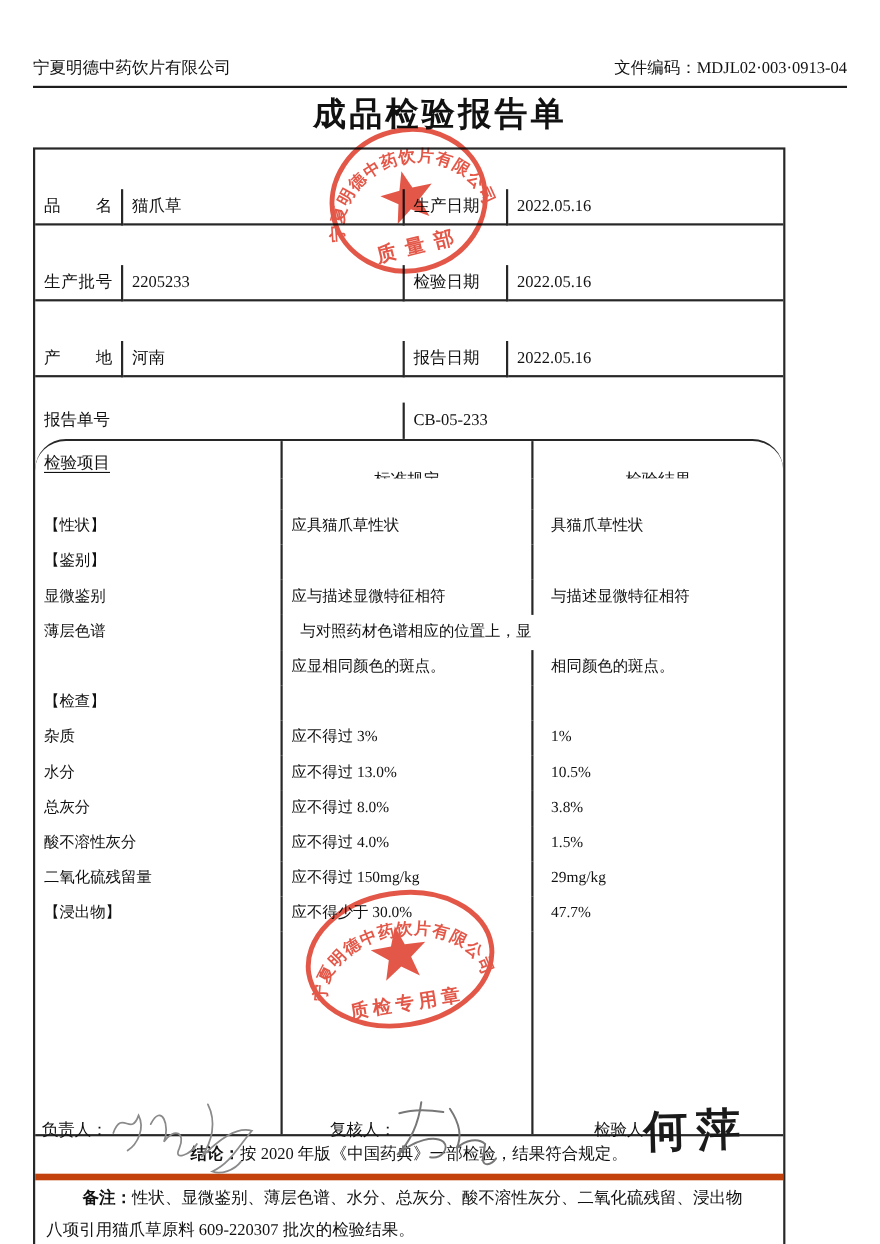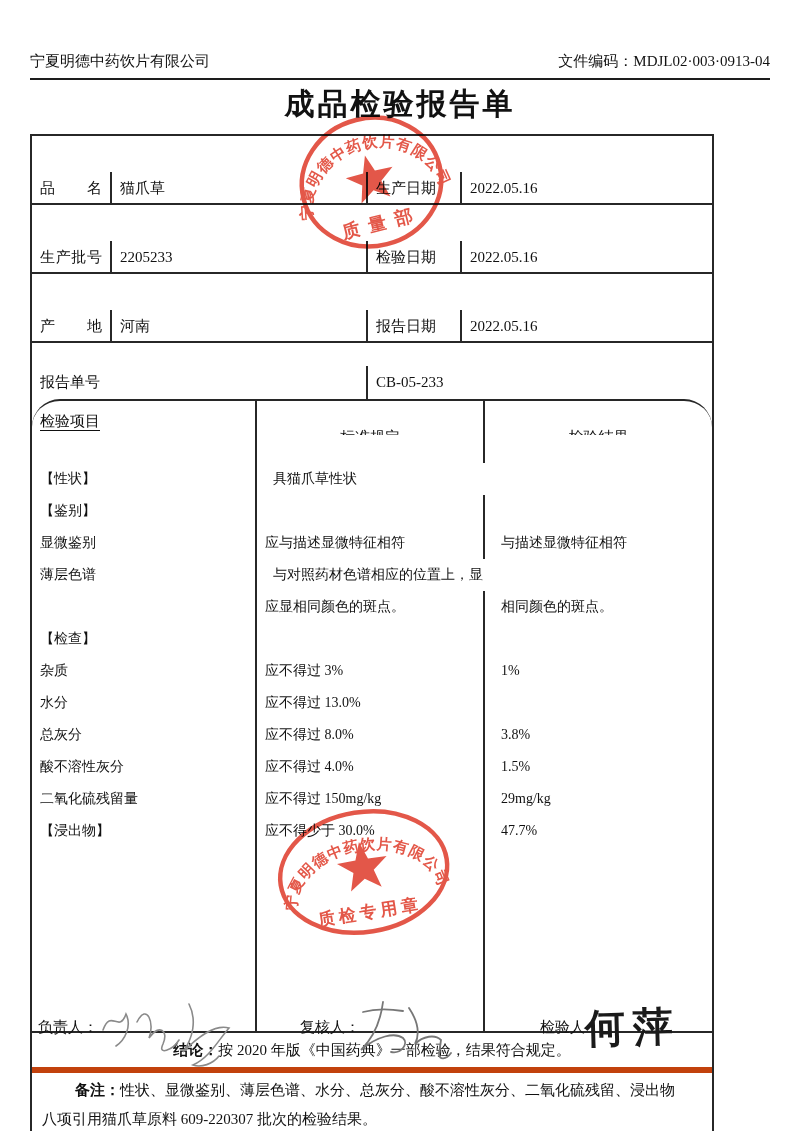--- a/index.html
+++ b/index.html
@@ -124,20 +124,21 @@
         <div class="mc3"><span>检验结果</span></div>
       </div>
       <div class="mrow sprow">
           <div class="mc1"></div>
           <div class="mc2"></div>
           <div class="mc3"></div>
         </div>
 
       <div class="mrow lrow">
           <div class="mc1">【性状】</div>
+          <div class="mc2">应具猫爪草性状</div>
           <div class="mc3">具猫爪草性状</div>
         </div>
       <div class="mrow lrow">
           <div class="mc1">【鉴别】</div>
           <div class="mc2"></div>
           <div class="mc3"></div>
         </div>
       <div class="mrow lrow">
           <div class="mc1">显微鉴别</div>
           <div class="mc2">应与描述显微特征相符</div>
@@ -158,20 +159,21 @@
           <div class="mc3"></div>
         </div>
       <div class="mrow lrow">
           <div class="mc1">杂质</div>
           <div class="mc2">应不得过 3%</div>
           <div class="mc3">1%</div>
         </div>
       <div class="mrow lrow">
           <div class="mc1">水分</div>
           <div class="mc2">应不得过 13.0%</div>
+          <div class="mc3">10.5%</div>
         </div>
       <div class="mrow lrow">
           <div class="mc1">总灰分</div>
           <div class="mc2">应不得过 8.0%</div>
           <div class="mc3">3.8%</div>
         </div>
       <div class="mrow lrow">
           <div class="mc1">酸不溶性灰分</div>
           <div class="mc2">应不得过 4.0%</div>
           <div class="mc3">1.5%</div>

